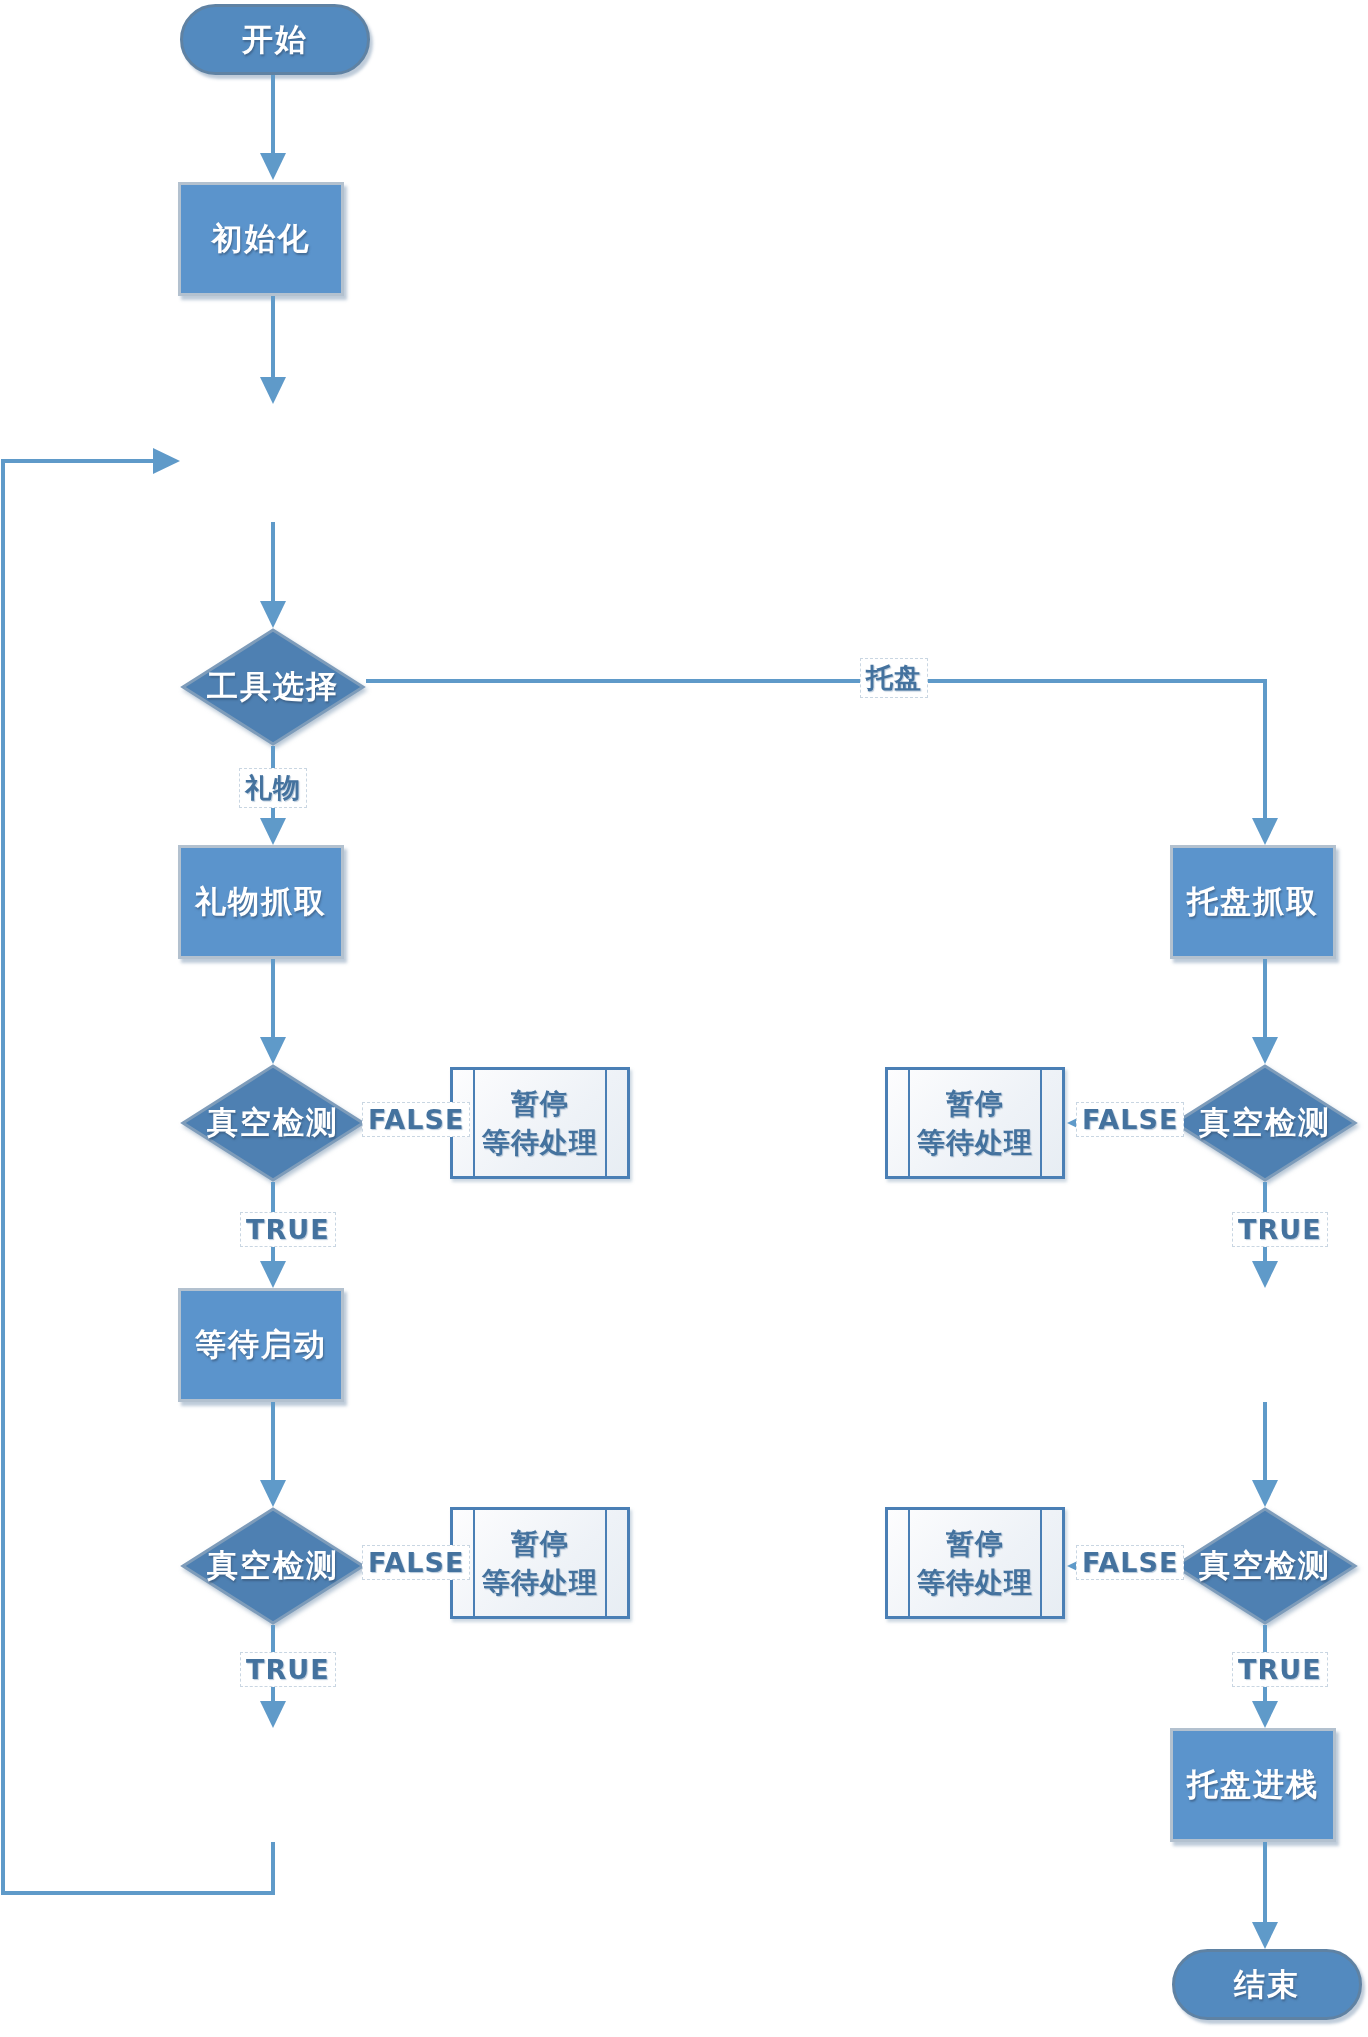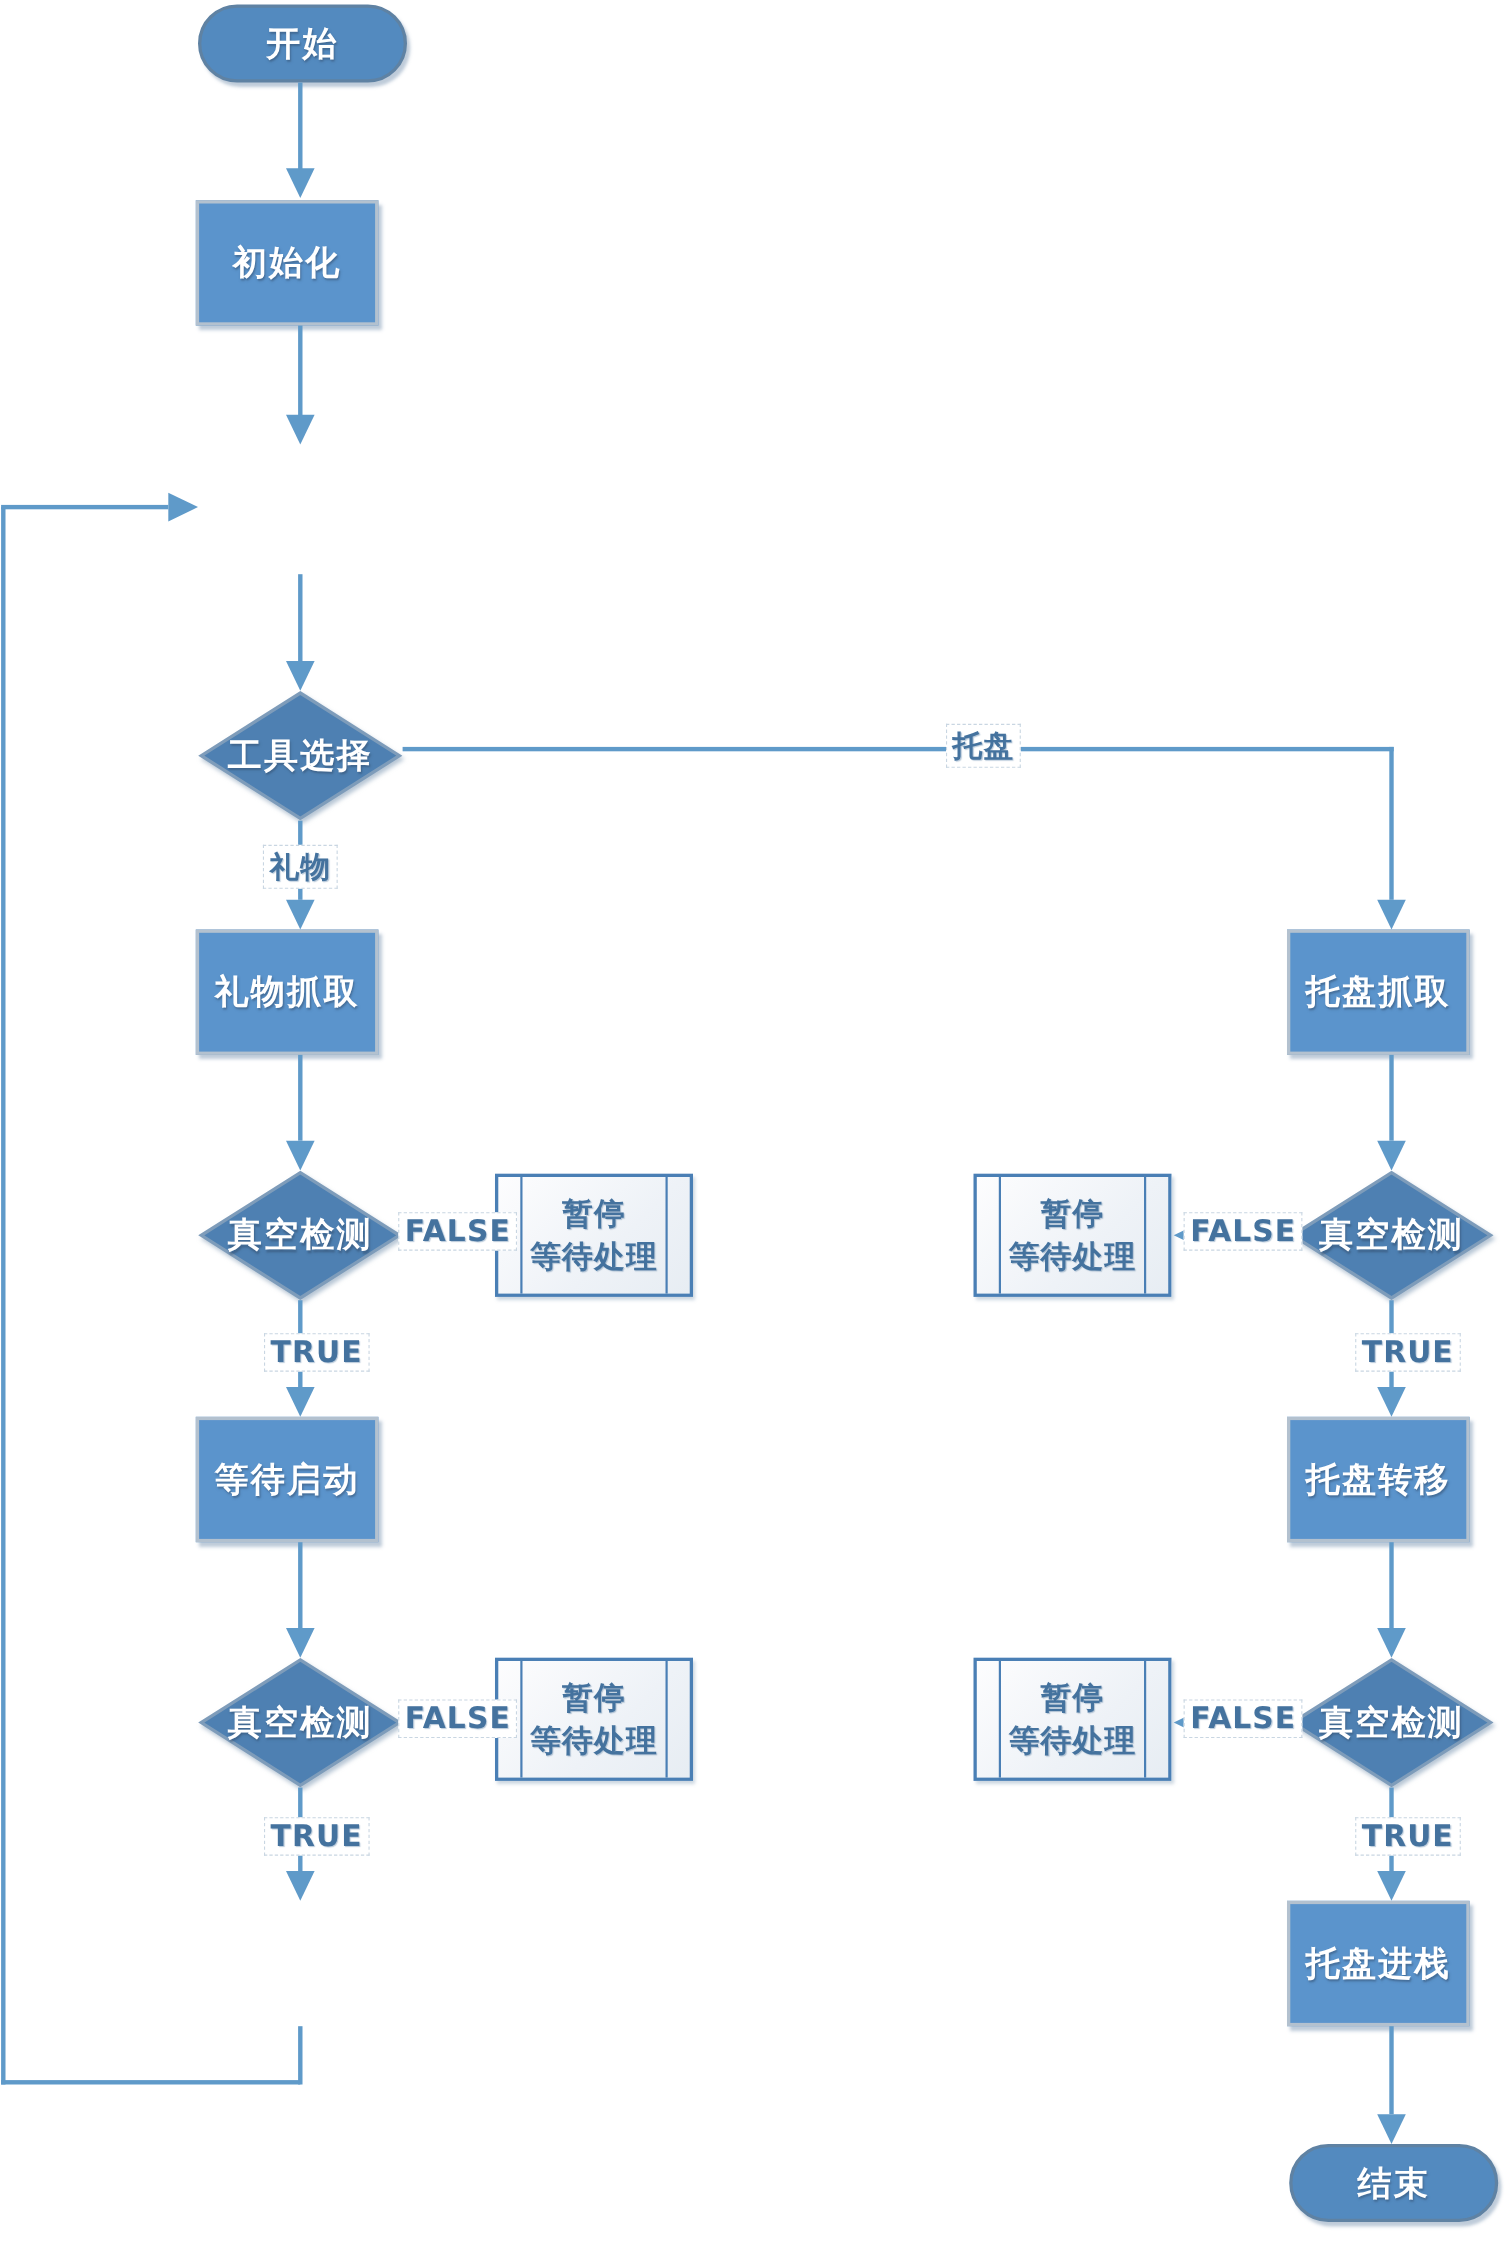--- a/index.html
+++ b/index.html
@@ -168,23 +168,20 @@
       <polygon points="93,2 183,59 93,116 3,59" stroke-width="3" stroke="#7e9cba" fill="#4e80b2"></polygon>
     </svg>
     <span class="nlabel">真空检测</span>
   </div>
 
   <div class="node pause" style="left:885px;top:1067px">
     <span class="pline">暂停</span>
     <span class="pline">等待处理</span>
   </div>
 
-  <div class="node process" style="left:1170px;top:1288px">
-    <span class="nlabel">托盘转移</span>
-  </div>
 
   <div class="node decision" style="left:1172px;top:1507px">
     <svg width="186" height="118" viewBox="0 0 186 118">
       <polygon points="93,2 183,59 93,116 3,59" stroke-width="3" stroke="#7e9cba" fill="#4e80b2"></polygon>
     </svg>
     <span class="nlabel">真空检测</span>
   </div>
 
   <div class="node pause" style="left:885px;top:1507px">
     <span class="pline">暂停</span>

